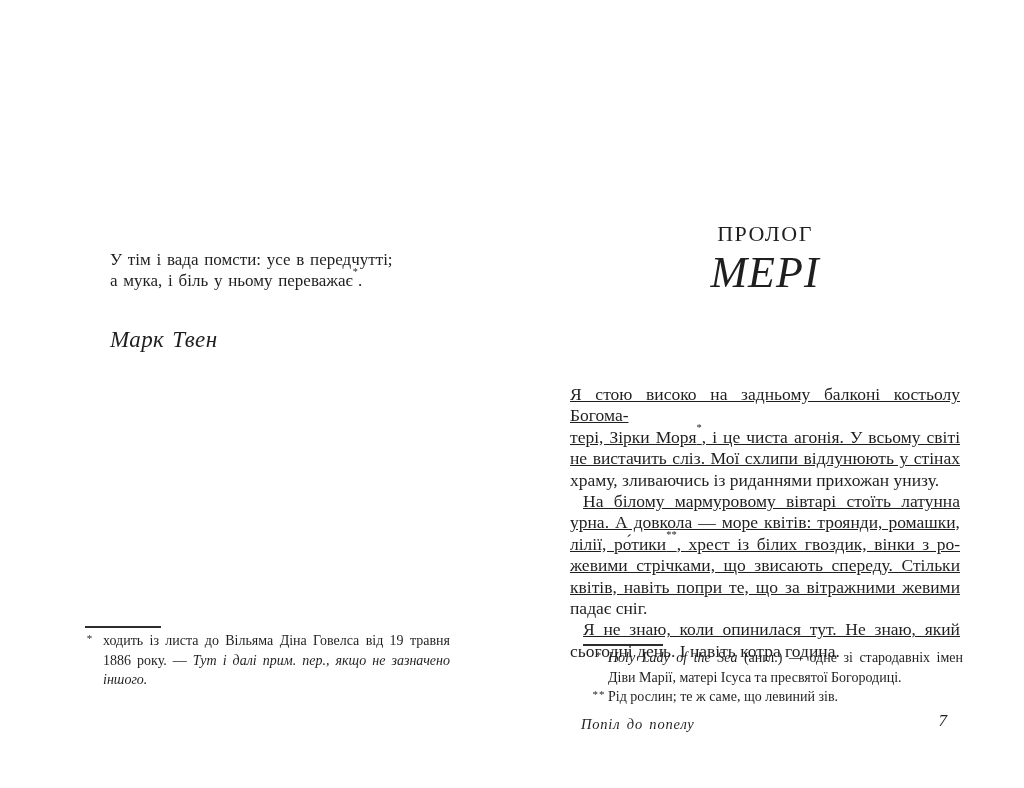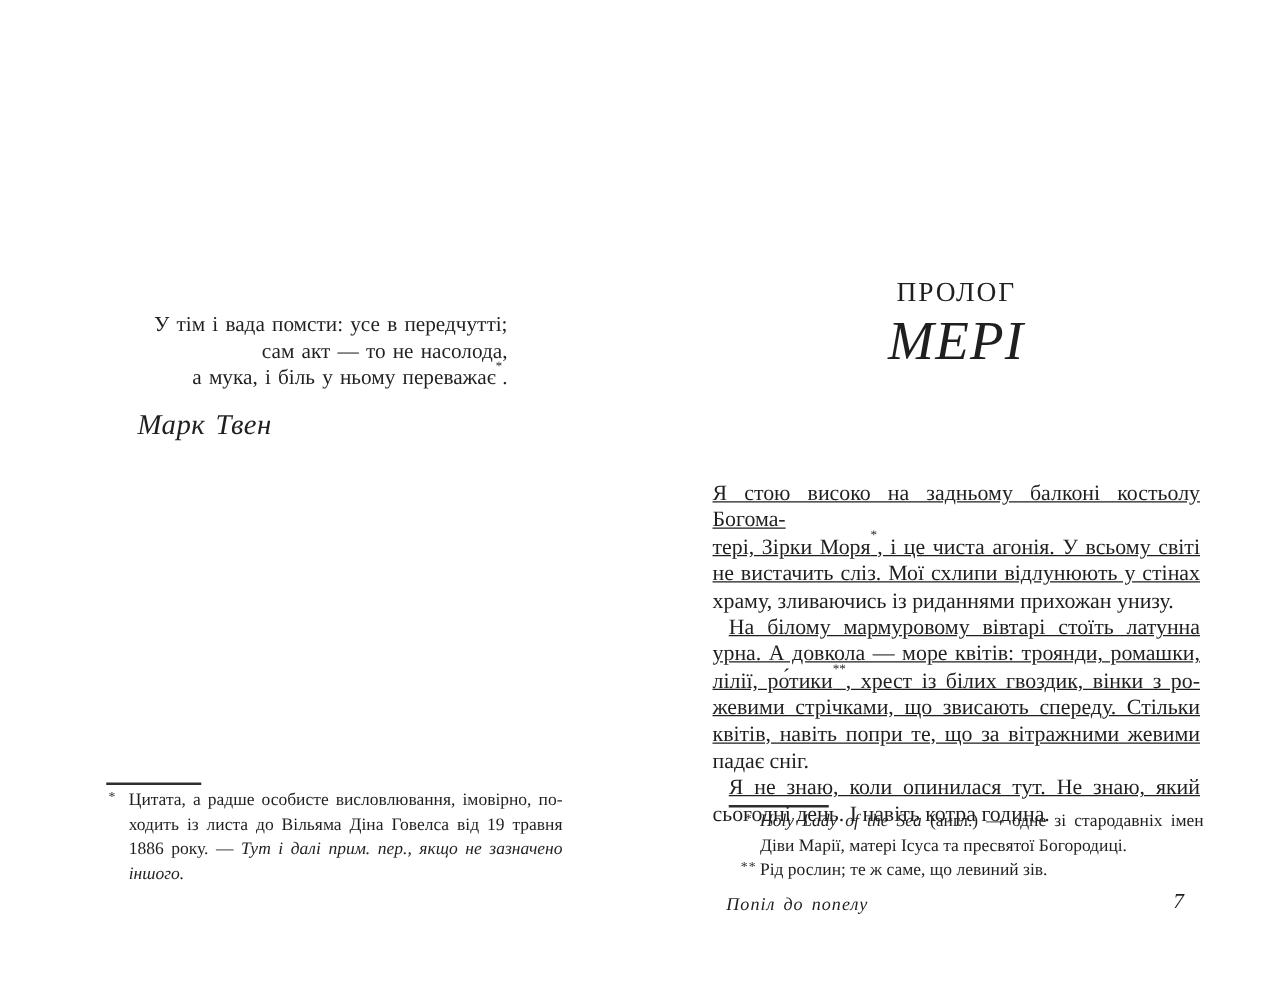--- a/index.html
+++ b/index.html
@@ -9,21 +9,21 @@
     font-family: "Liberation Serif", "DejaVu Serif", serif;
     color: #1f1f1f;
     -webkit-font-smoothing: antialiased;
   }
   .sheet { position: relative; width: 1024px; height: 788px; background: #ffffff; }
   .page { position: absolute; inset: 0; }
 
   
   .epigraph {
     position: absolute; left: 110px; top: 249px; width: 296px;
-    font-size: 17px; line-height: 21px; text-align: right;
+    font-size: 17px; line-height: 21px; text-align: left;
     word-spacing: 1.5px;
   }
   .attribution {
     position: absolute; left: 110px; top: 327px; width: 302px;
     text-align: left; font-style: italic; font-size: 23px;
     word-spacing: 2px; letter-spacing: 0.4px;
   }
 
   
   .kicker {
@@ -81,29 +81,27 @@
   }
 </style>
 </head>
 <body>
 
 <div class="sheet">
 
   <section class="page">
     <div class="epigraph">
         <div class="epi-line">У тім і вада помсти: усе в передчутті;</div>
-        <div class="epi-line">сам акт — то не насолода,</div>
         <div class="epi-line">а мука, і біль у ньому переважає<sup class="fnref">*</sup>.</div>
       </div>
     <div class="attribution">Марк Твен</div>
     <div class="fnrule left-rule"></div>
     <div class="footnotes left-fn">
         <div class="fn">
           <span class="fn-marker">*</span>
-          <div class="fn-line full">Цитата, а радше особисте висловлювання, імовірно, по-</div>
           <div class="fn-line full">ходить із листа до Вільяма Діна Говелса від 19 травня</div>
           <div class="fn-line full">1886 року. — <i>Тут і далі прим. пер., якщо не зазначено</i></div>
           <div class="fn-line"><i>іншого.</i></div>
         </div>
       </div>
   </section>
 
   <section class="page">
     <div class="kicker">ПРОЛОГ</div>
     <h1 class="chapter-title">МЕРІ</h1>

